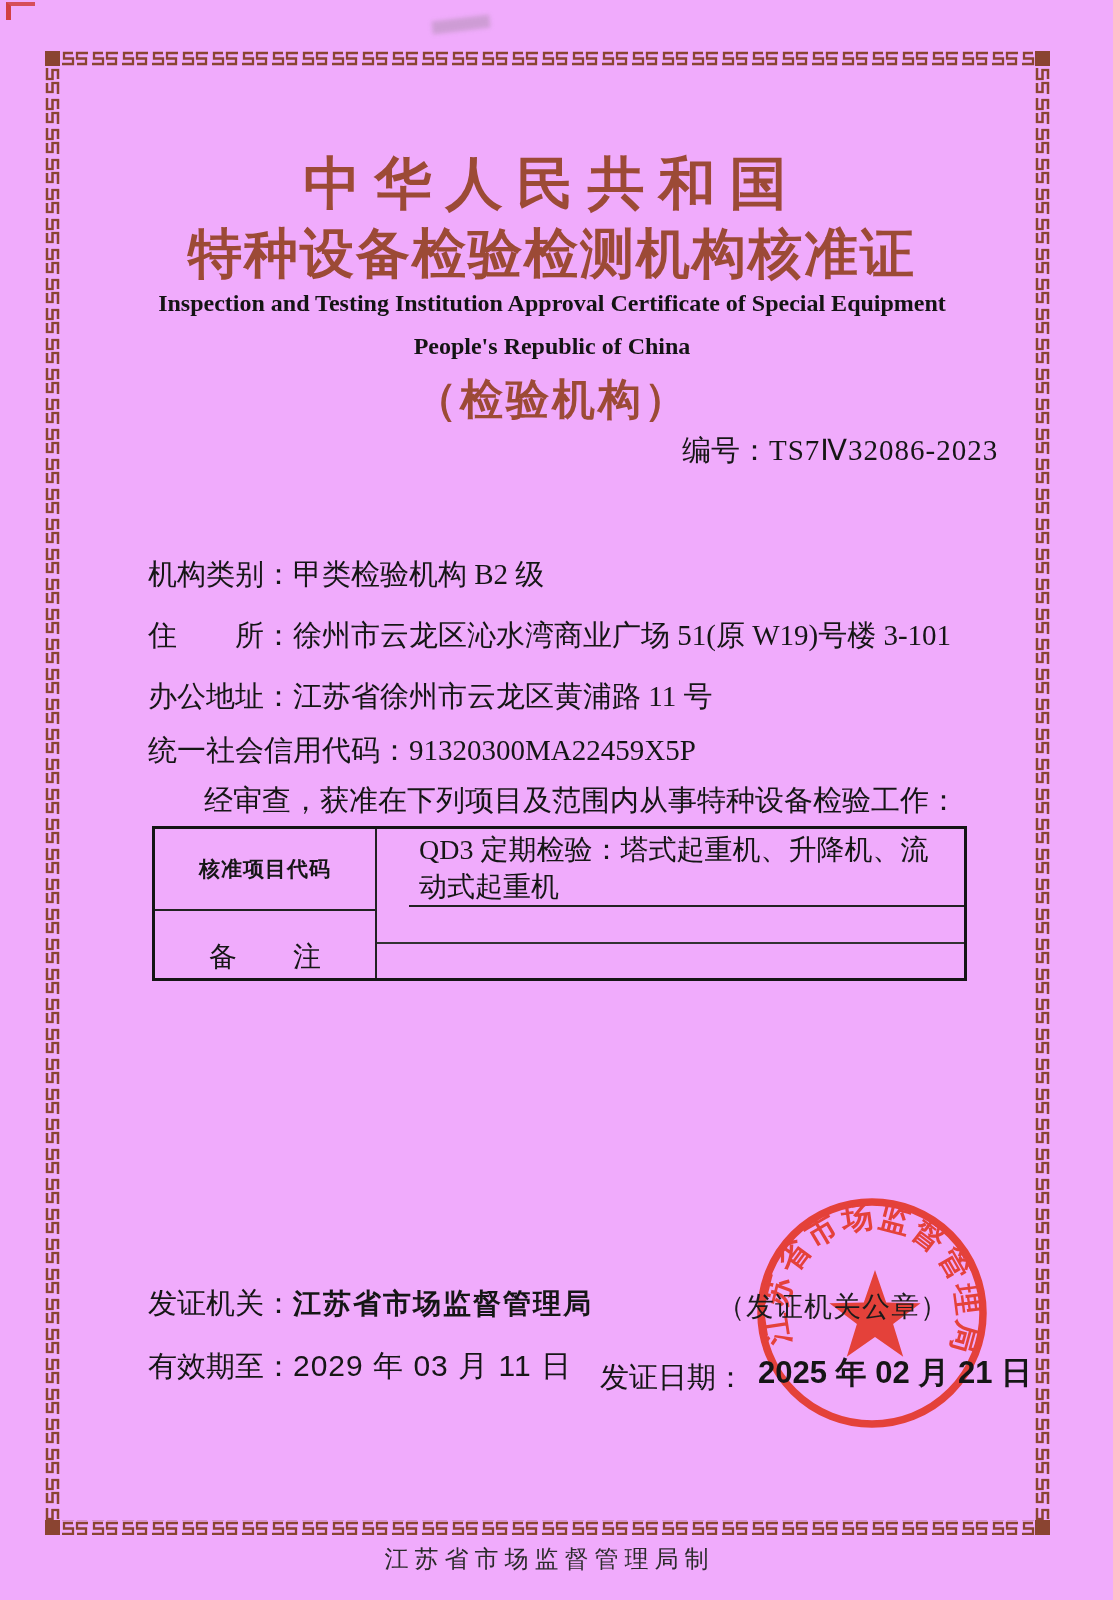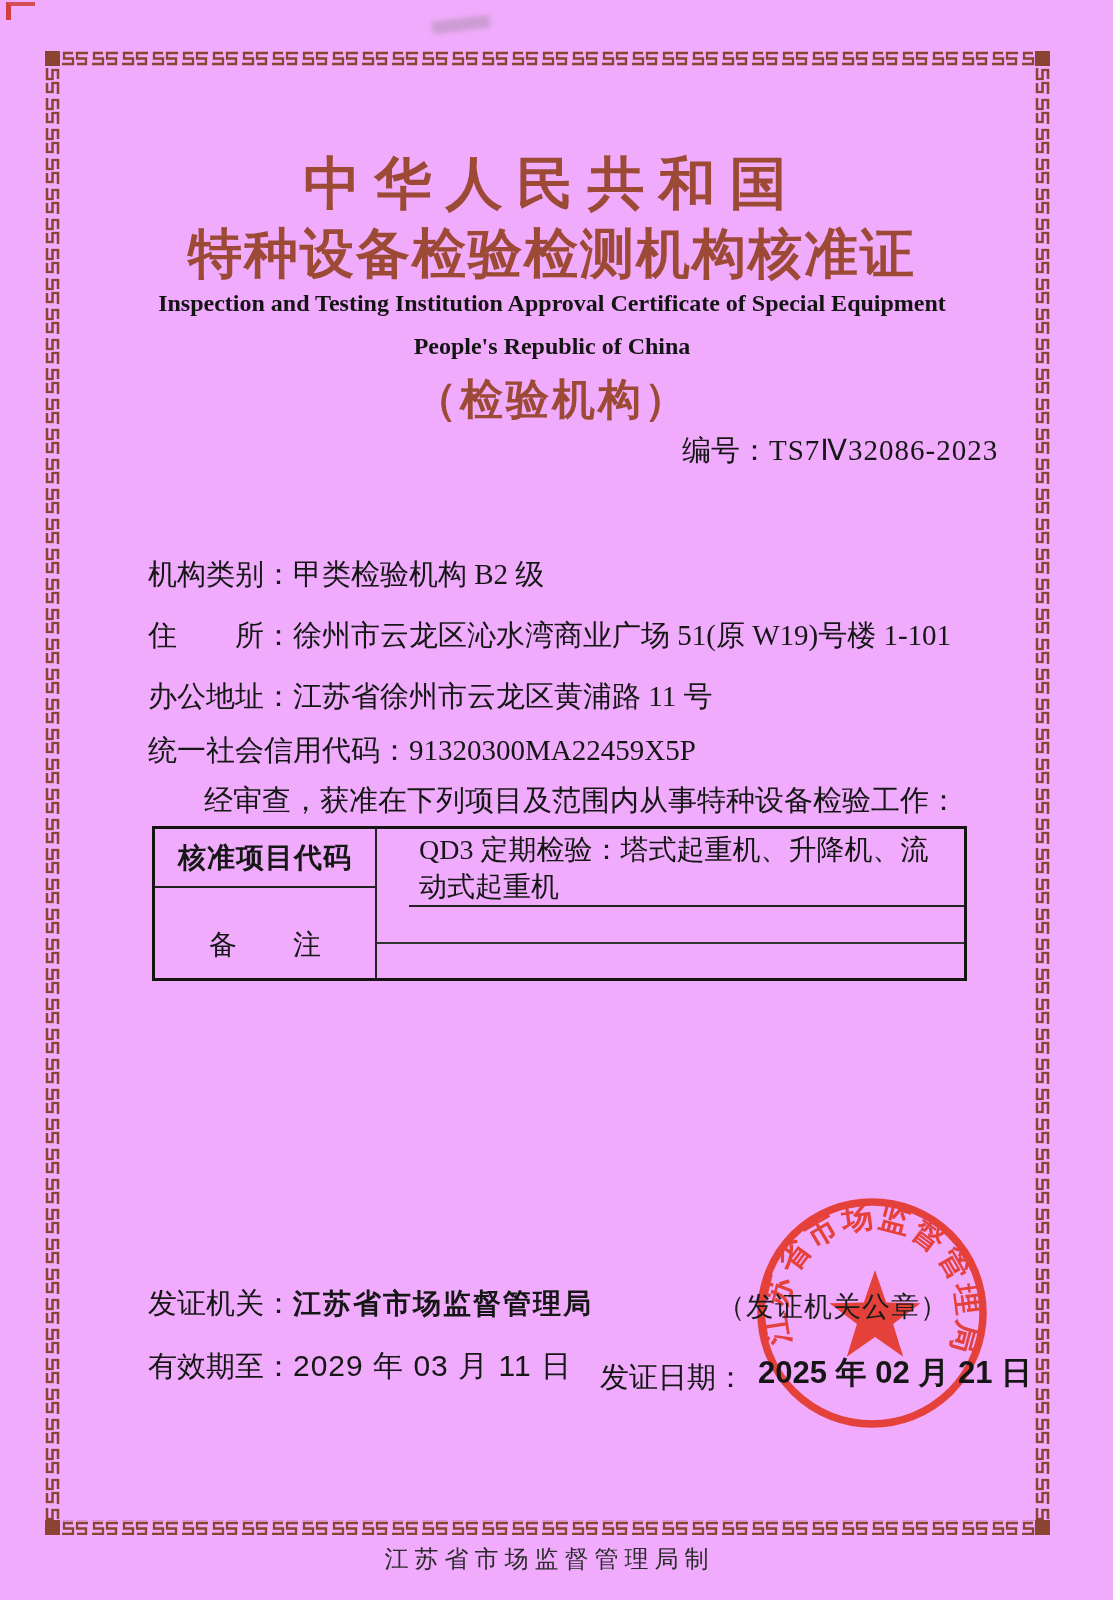--- a/index.html
+++ b/index.html
@@ -44,23 +44,23 @@
     left:152px;top:826px;width:815px;height:155px;
     border:3px solid #151515;box-sizing:border-box;
     display:flex;
   }
   .col-left{
     width:222px;flex:0 0 222px;border-right:2px solid #222;
     display:flex;flex-direction:column;box-sizing:border-box;
   }
   .col-right{flex:1;display:flex;flex-direction:column;box-sizing:border-box;}
   .cell-code-h{
-    height:59px;border-bottom:2px solid #222;box-sizing:border-box;
+    height:82px;border-bottom:2px solid #222;box-sizing:border-box;
     display:flex;align-items:center;justify-content:center;
-    font-weight:bold;font-size:28px;letter-spacing:1px;
+    font-weight:bold;font-size:21px;letter-spacing:1px;
   }
   .cell-remark-h{
     flex:1;display:flex;align-items:center;justify-content:center;
     font-size:28px;
     margin-top:24px;
   }
   .cell-code-v{
     height:78px;border-bottom:2px solid #222;box-sizing:border-box;
     font-size:28px;line-height:37px;padding:2px 8px 0 10px;margin-left:32px;
   }
@@ -118,21 +118,21 @@
   <div class="abs center-band subtitle-cn z1">（检验机构）</div>
 
   <div class="abs cert-no z1">
     <span>编号：</span><span class="val">TS7Ⅳ32086-2023</span>
   </div>
 
   <div class="abs field f1 z1">
     <span>机构类别：</span><span>甲类检验机构 B2 级</span>
   </div>
   <div class="abs field f2 z1">
-    <span>住　　所：</span><span>徐州市云龙区沁水湾商业广场 51(原 W19)号楼 1-101</span>
+    <span>住　　所：</span><span>徐州市云龙区沁水湾商业广场 51(原 W19)号楼 3-101</span>
   </div>
   <div class="abs field f3 z1">
     <span>办公地址：</span><span>江苏省徐州市云龙区黄浦路 11 号</span>
   </div>
   <div class="abs field f4 z1">
     <span>统一社会信用代码：</span><span>91320300MA22459X5P</span>
   </div>
 
   <div class="abs statement z1">经审查，获准在下列项目及范围内从事特种设备检验工作：</div>
 

